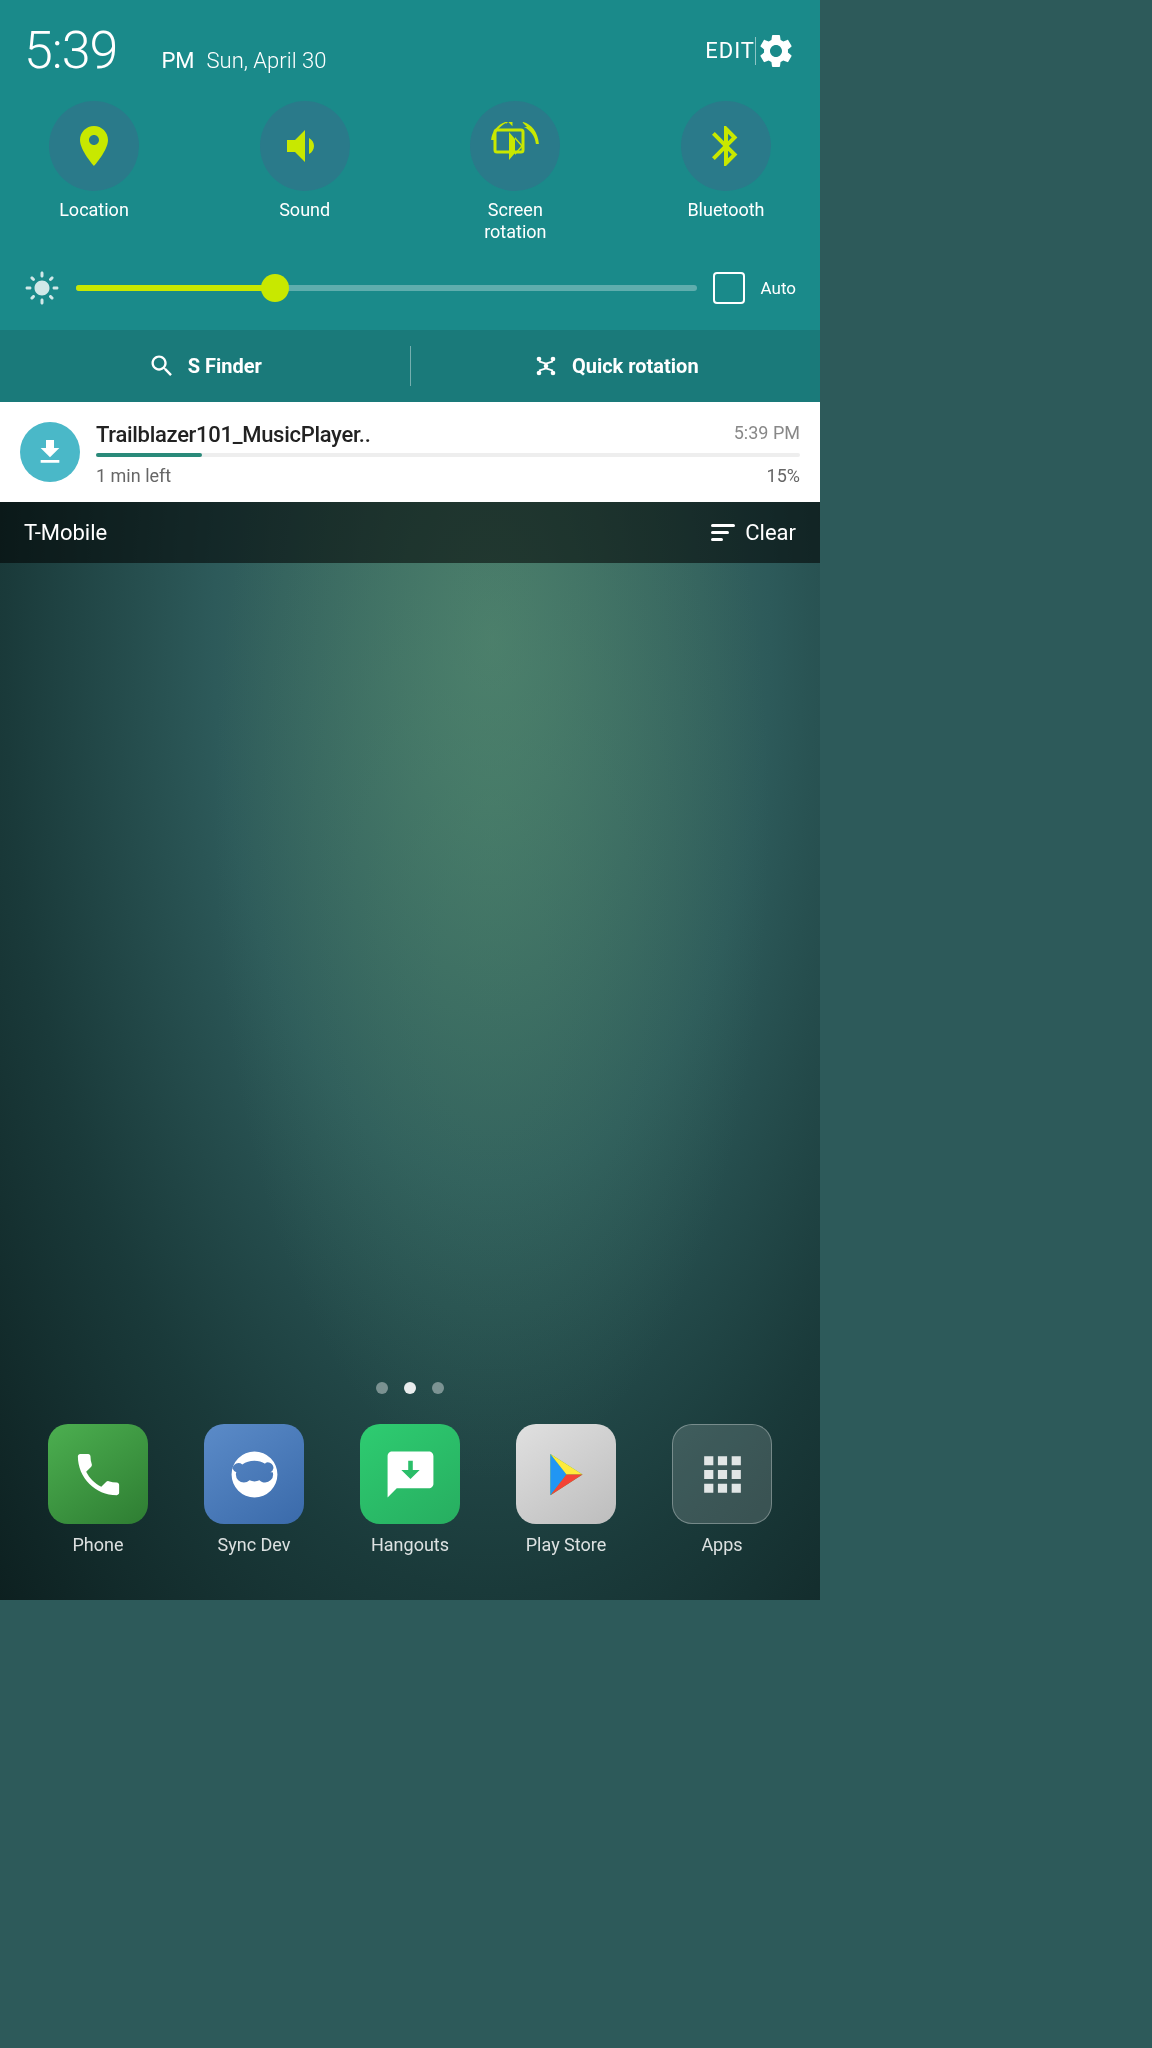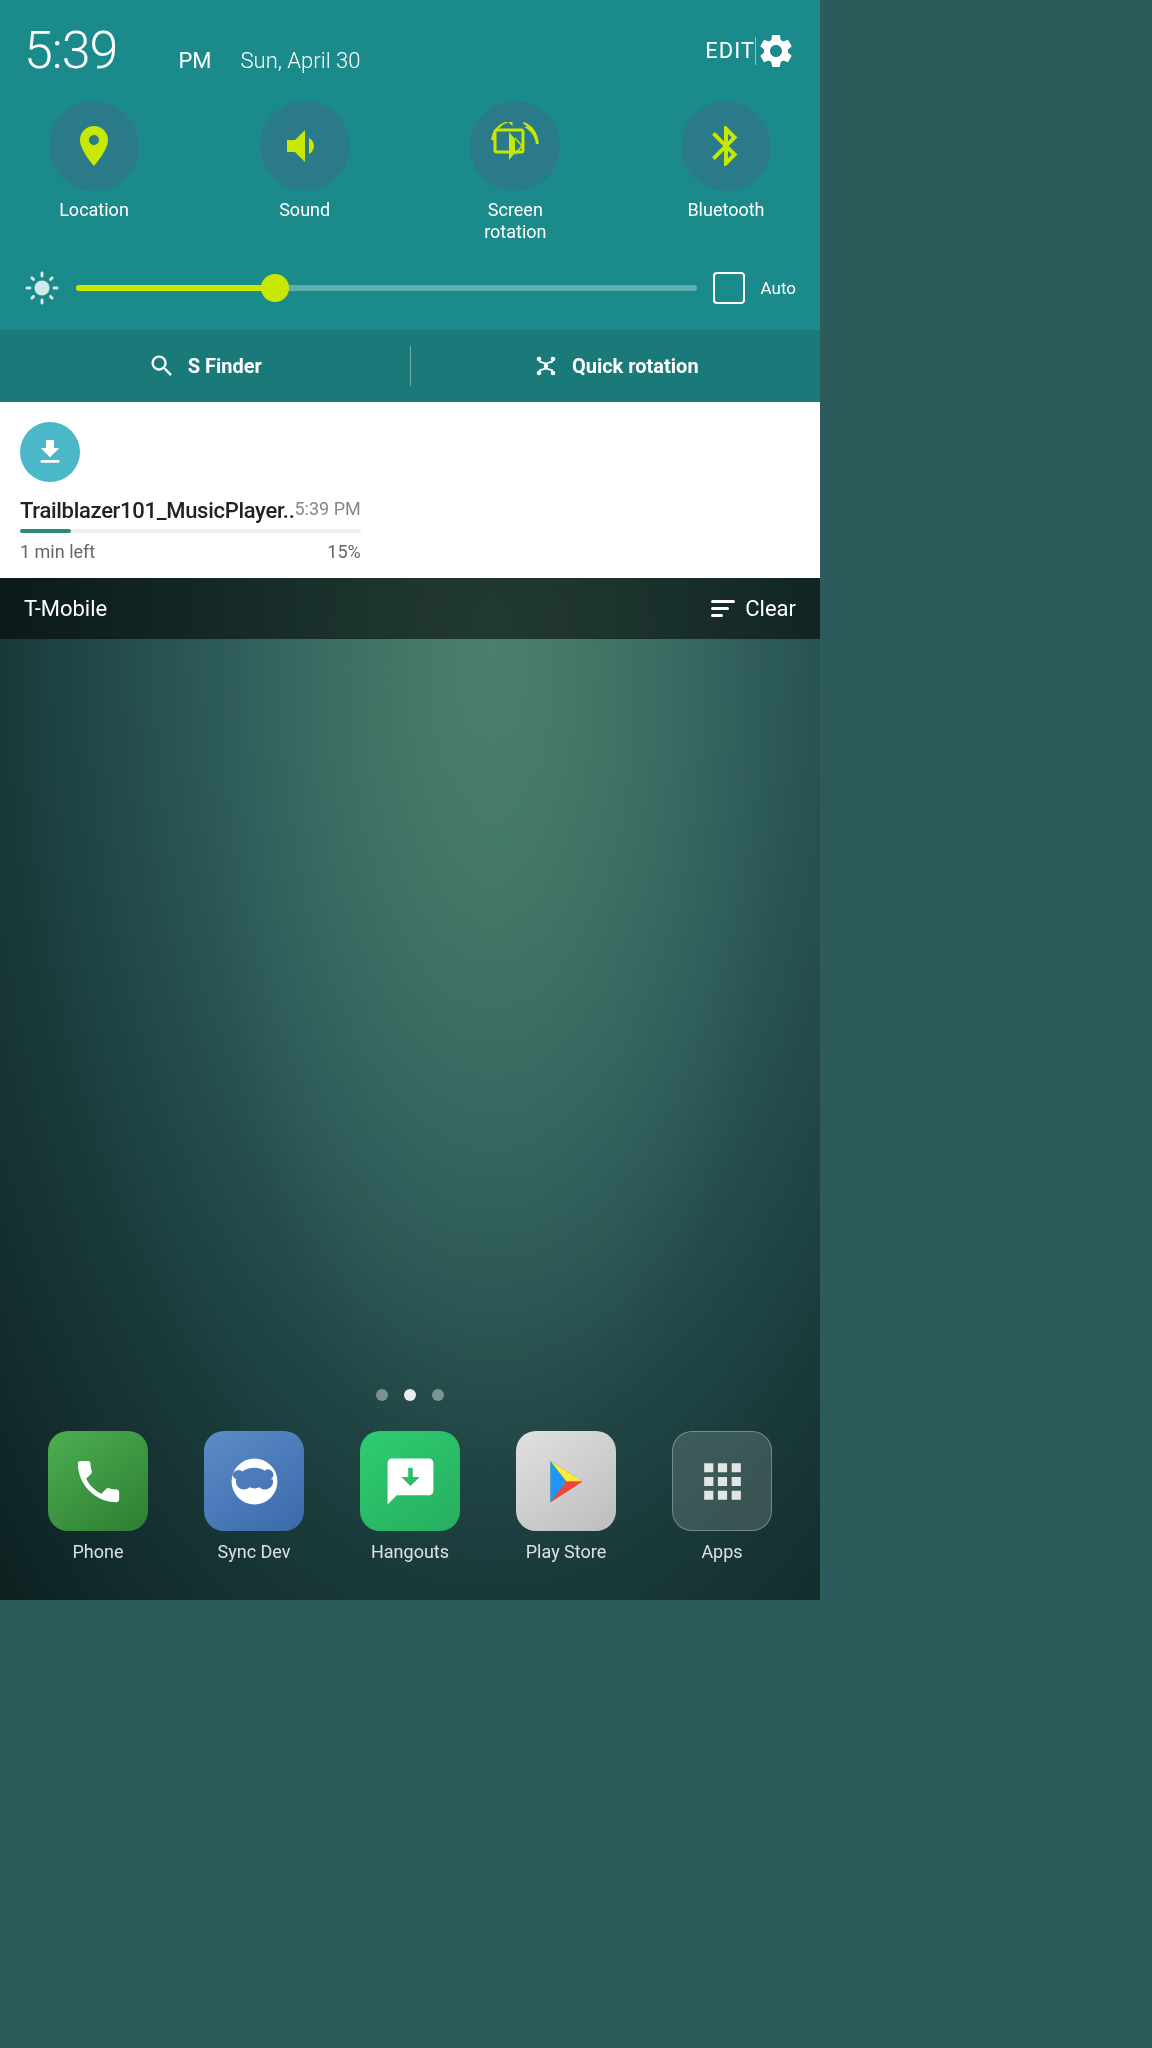--- a/index.html
+++ b/index.html
@@ -42,21 +42,21 @@
     .status-bar {
       display: flex;
       justify-content: space-between;
       align-items: center;
       margin-bottom: 20px;
     }
 
     .time-date {
       display: flex;
       align-items: baseline;
-      gap: 29px;
+      gap: 12px;
     }
 
     .time {
       font-size: 52px;
       font-weight: 300;
       color: white;
       letter-spacing: -1px;
     }
 
     .ampm {
@@ -237,21 +237,20 @@
 
     
     .notification-card {
       background: white;
       margin: 0;
       padding: 20px 20px 16px;
       display: flex;
       align-items: flex-start;
       gap: 16px;
       position: relative;
-      flex-direction: column;
     }
 
     .notif-icon {
       width: 60px;
       height: 60px;
       border-radius: 50%;
       background: #4ab8c8;
       display: flex;
       align-items: center;
       justify-content: center;
@@ -357,21 +356,21 @@
       border-radius: 2px;
     }
 
     .clear-line:nth-child(1) { width: 24px; }
     .clear-line:nth-child(2) { width: 18px; }
     .clear-line:nth-child(3) { width: 12px; }
 
     
     .dock-area {
       position: absolute;
-      bottom: 8px; left: 0; right: 0;
+      bottom: 15px; left: 0; right: 0;
       z-index: 5;
       padding-bottom: 30px;
     }
 
     .home-dots {
       display: flex;
       justify-content: center;
       gap: 16px;
       margin-bottom: 30px;
     }

